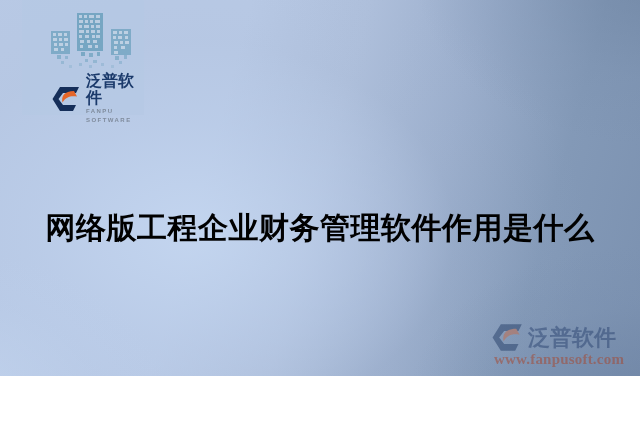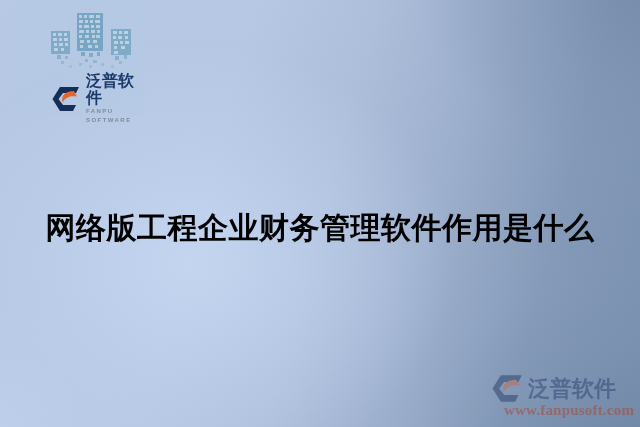--- a/index.html
+++ b/index.html
@@ -3,21 +3,21 @@
 <meta charset="utf-8">
 <style>
   html, body {
     margin: 0;
     padding: 0;
     background: #ffffff;
   }
   #page {
     position: relative;
     width: 640px;
-    height: 427px;
+    height: 376px;
     overflow: hidden;
     font-family: "Liberation Sans", "DejaVu Sans", sans-serif;
     background: #b5c7e3;
   }
 
   
   .bg-base {
     position: absolute;
     inset: 0;
     background: linear-gradient(105deg,
@@ -165,21 +165,21 @@
     opacity: 0.9;
   }
   .wm-url {
     font-family: "Liberation Serif", "DejaVu Serif", serif;
     font-size: 15px;
     font-weight: bold;
     color: #a8442a;
     letter-spacing: 0.2px;
     line-height: 17px;
     margin-top: -1px;
-    margin-left: 12px;
+    margin-left: 2px;
     opacity: 0.92;
   }
 </style>
 </head>
 <body>
 
 <div id="page">
 
   <div class="bg-base"></div>
   <div class="bg-sheen"></div>

